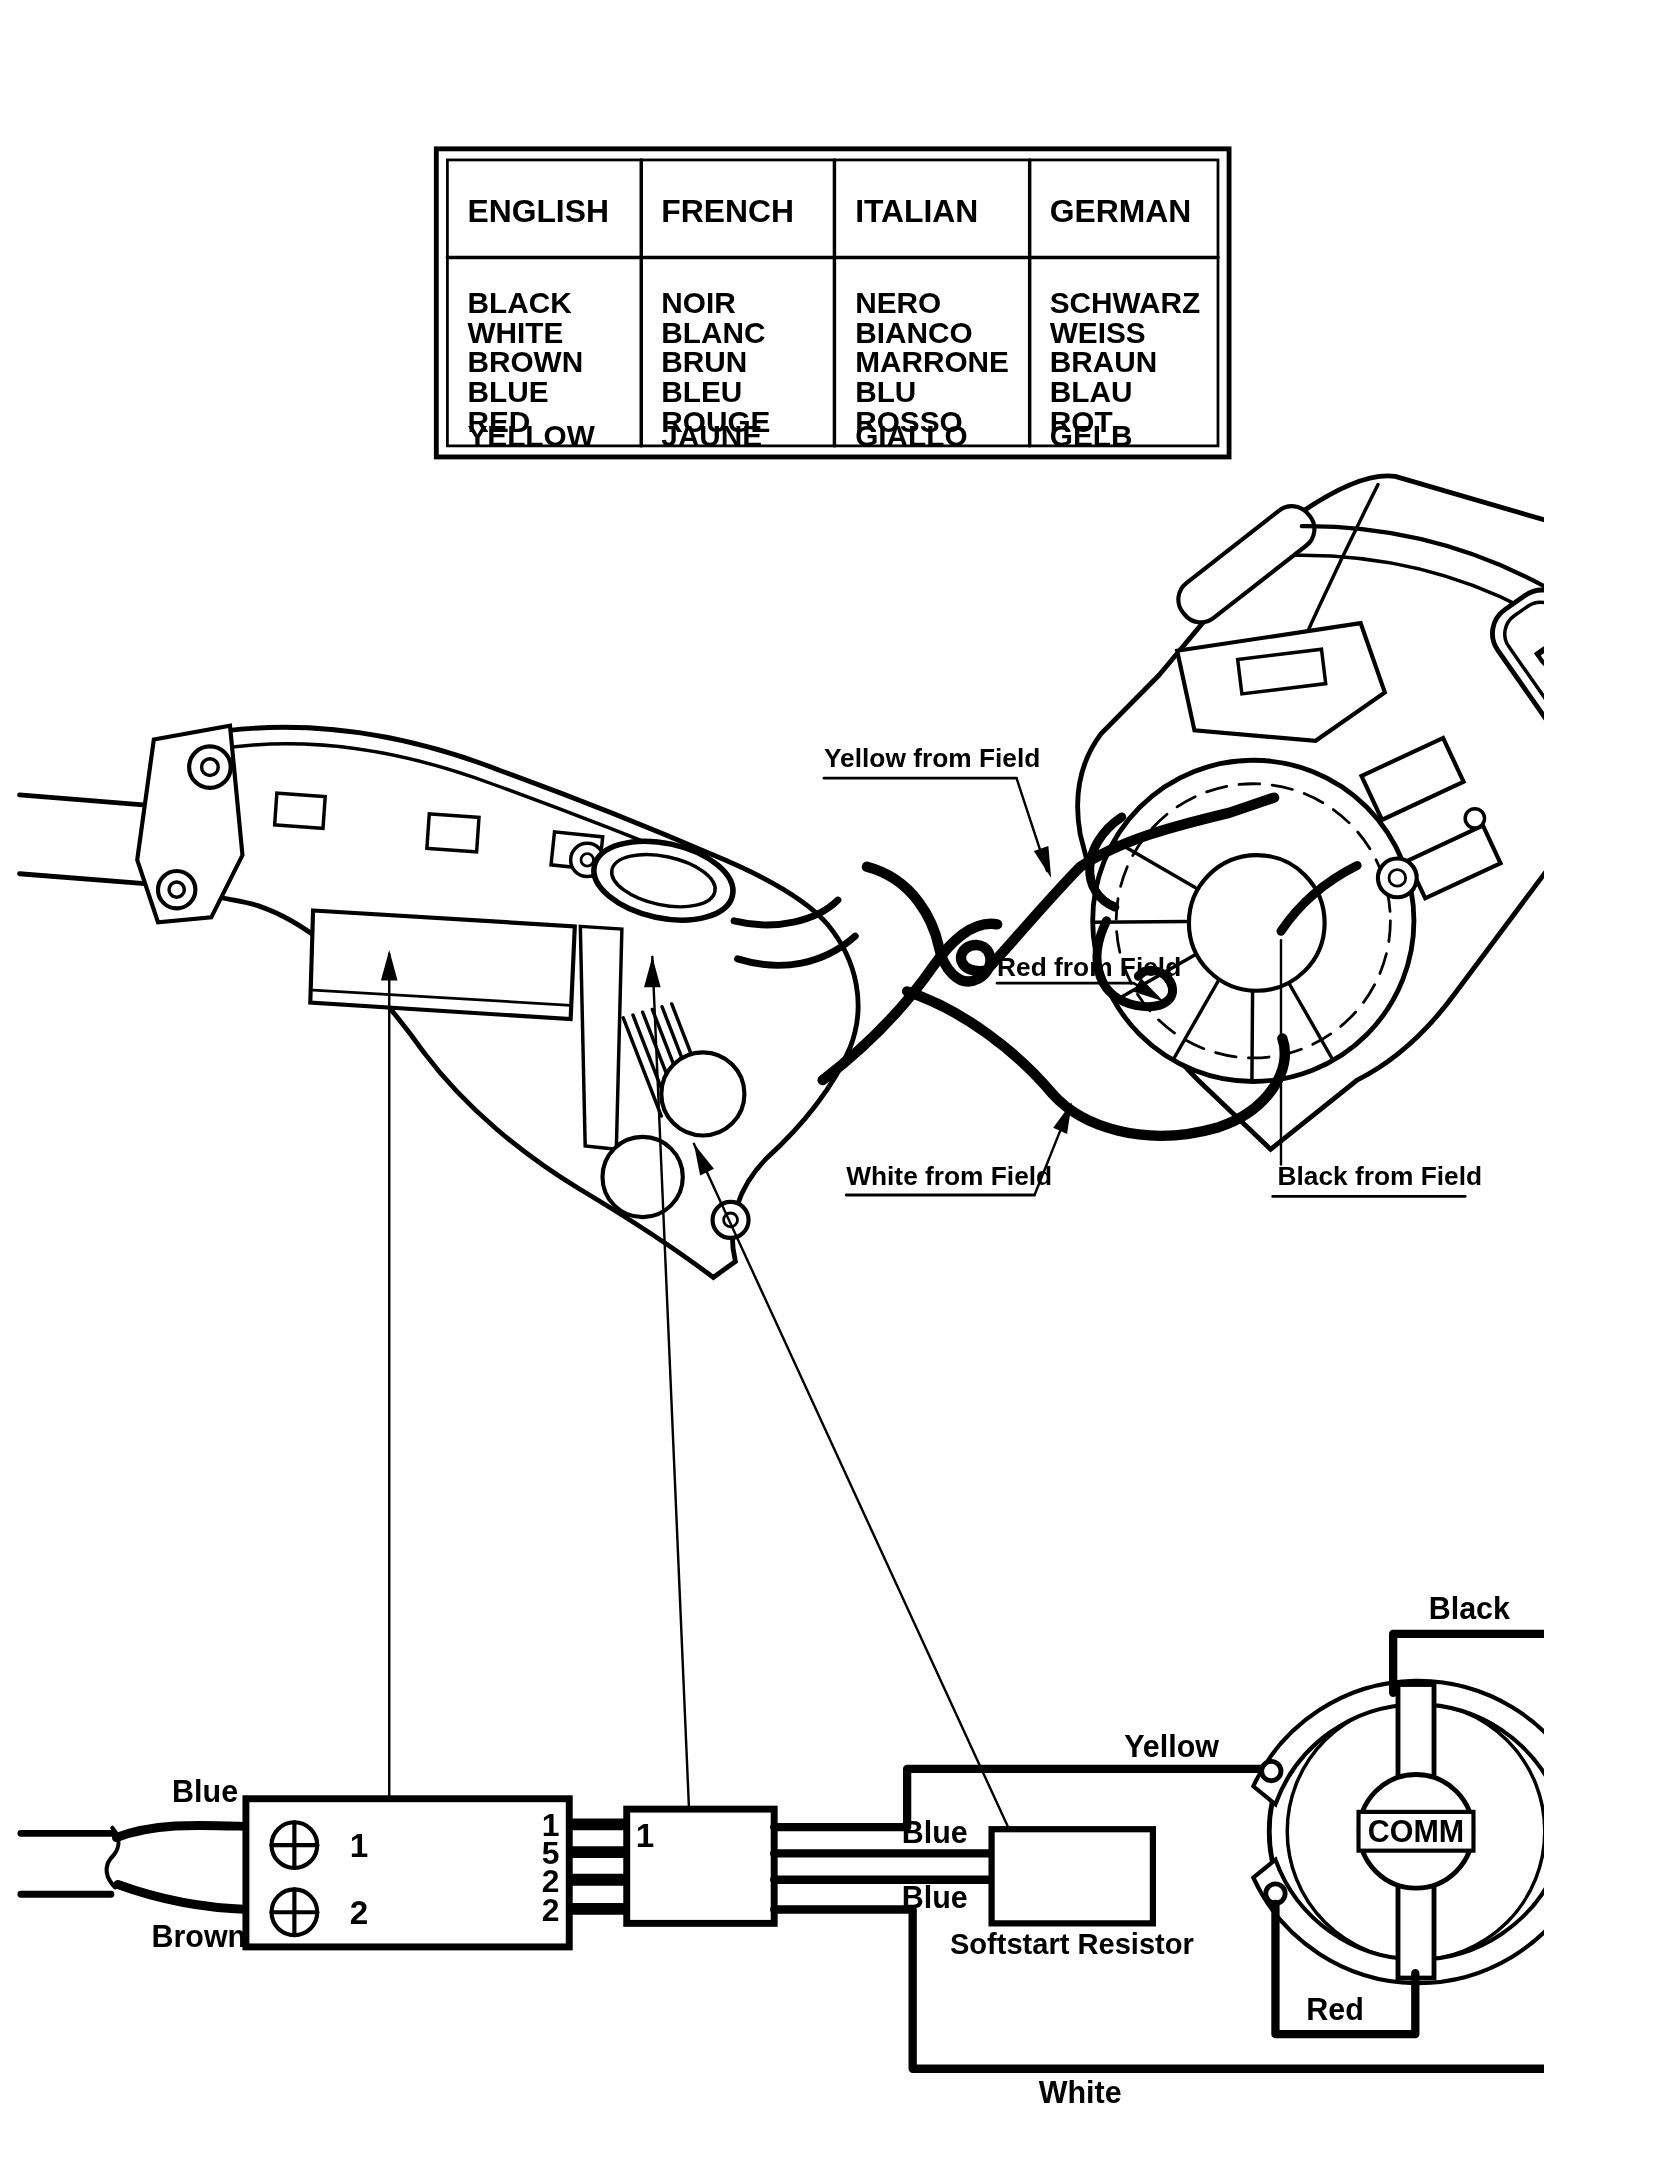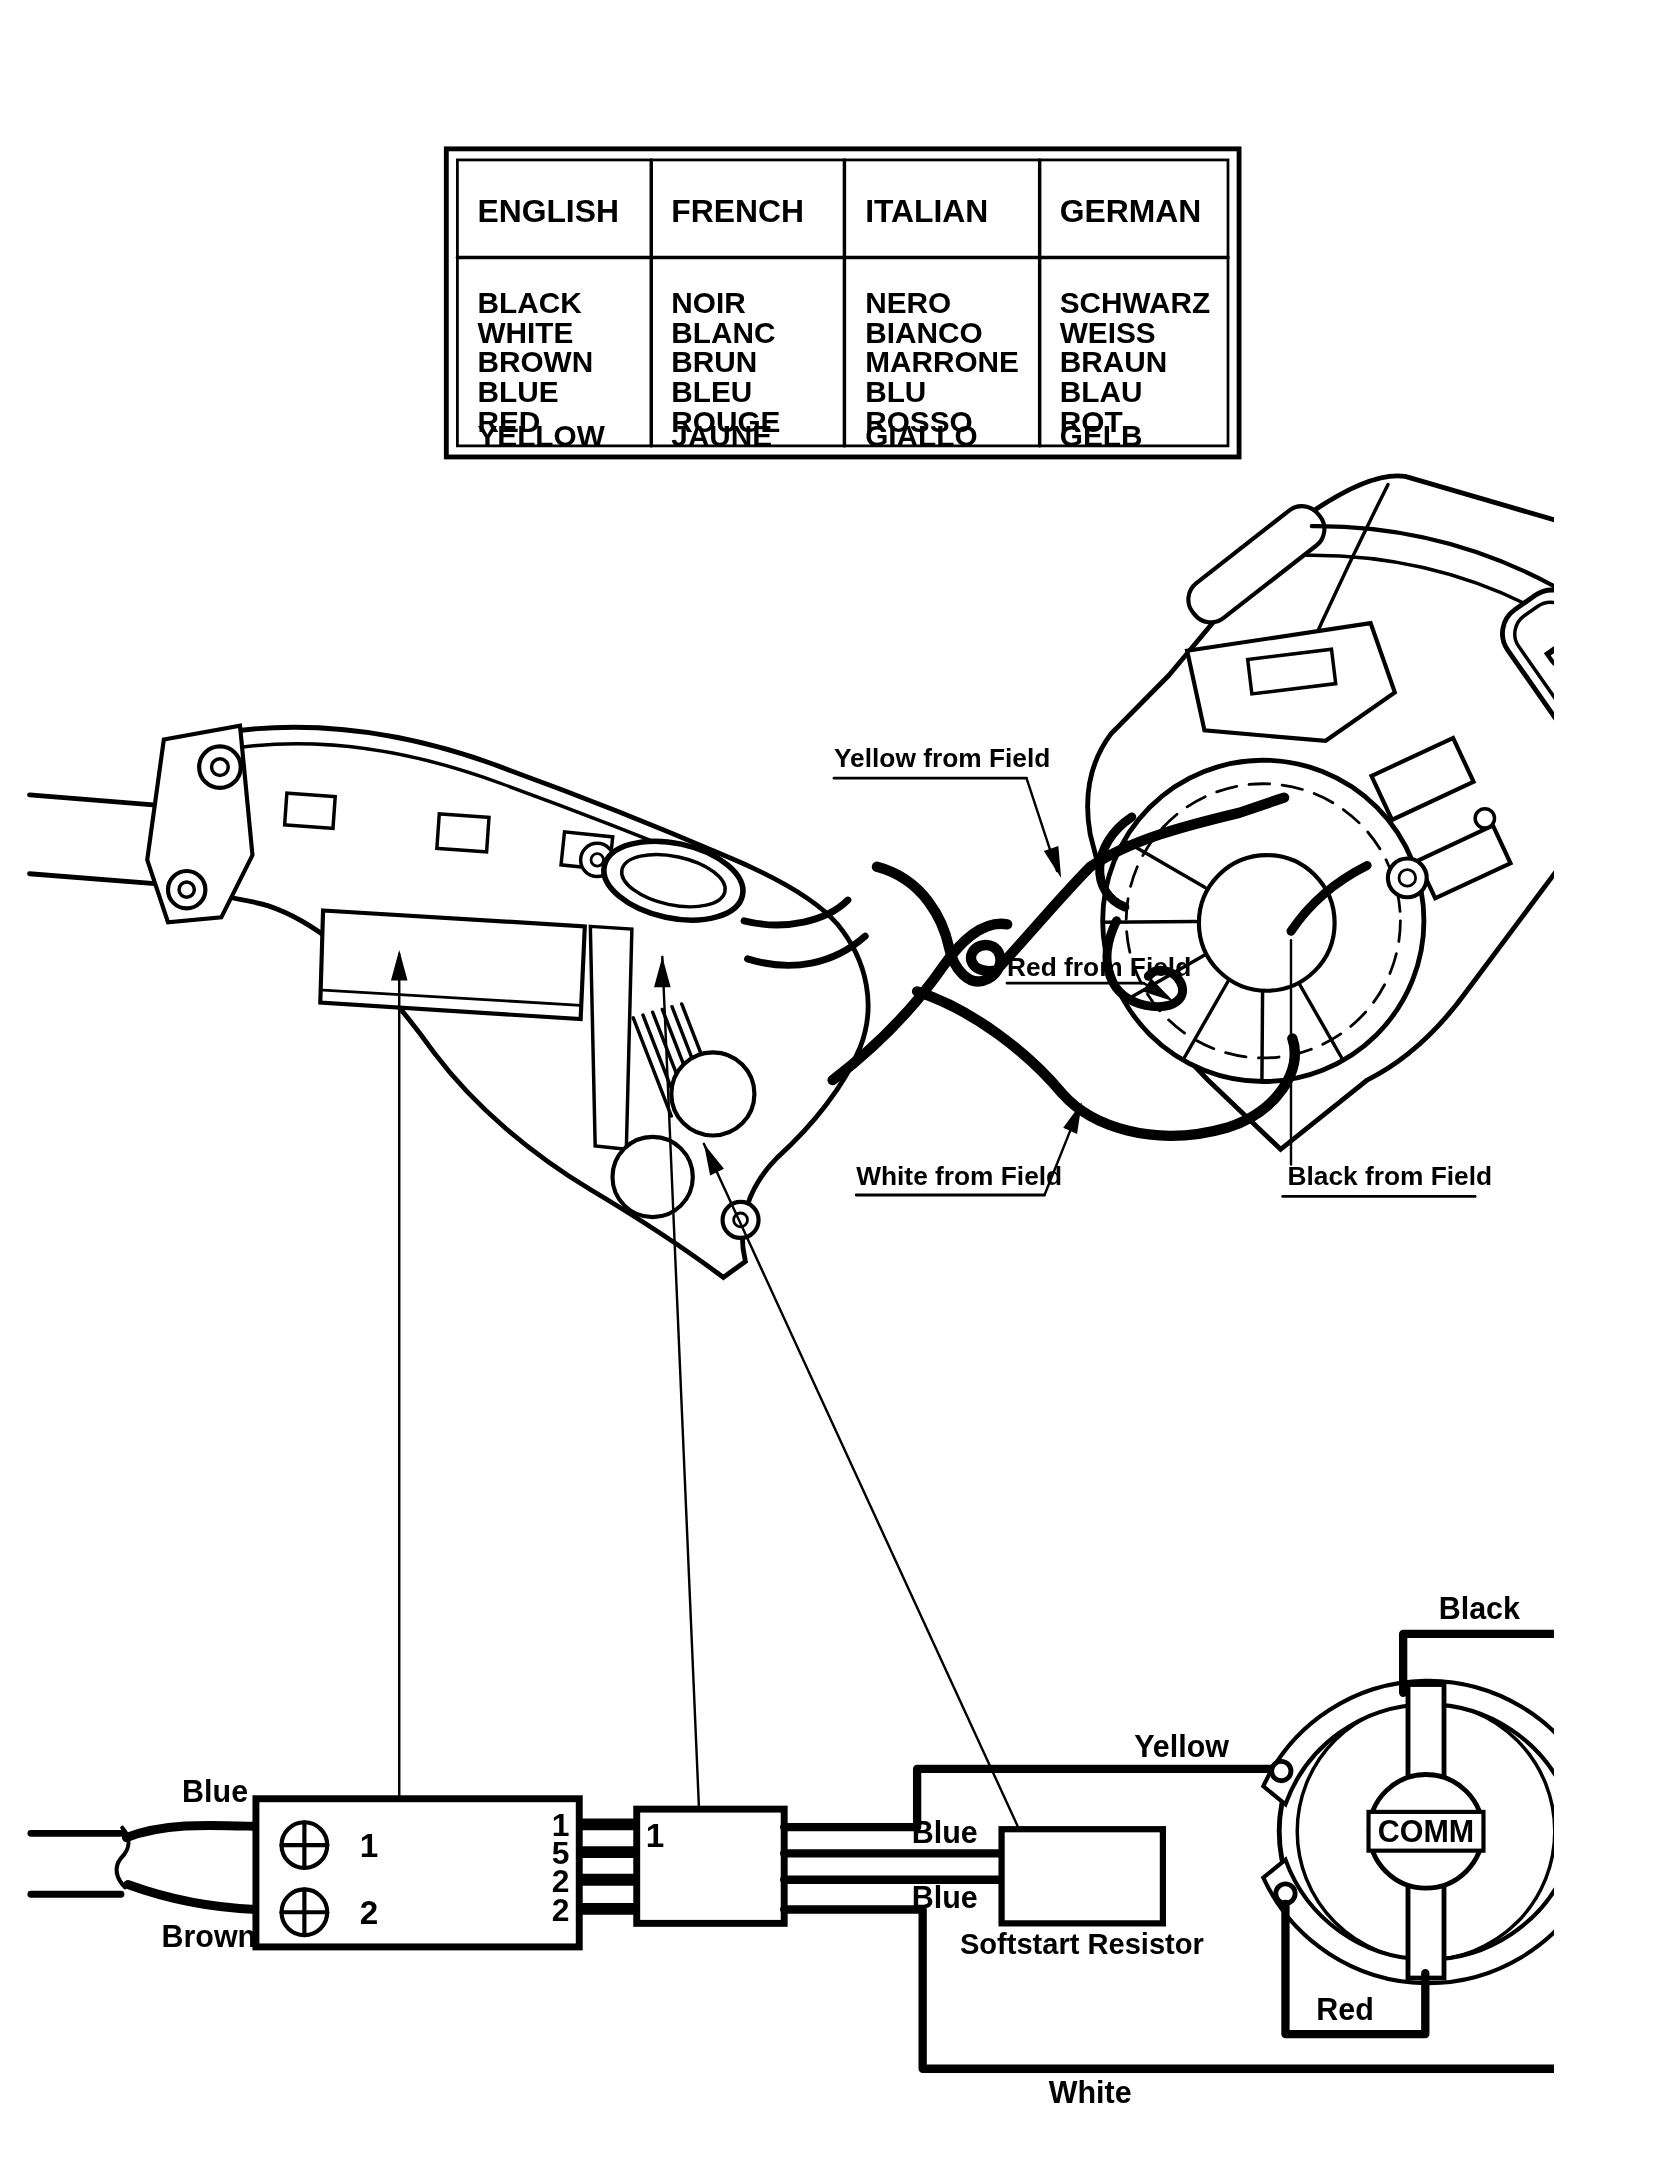--- a/index.html
+++ b/index.html
@@ -1,16 +1,16 @@
 <!DOCTYPE html>
 <html style="font-size:11px"><head>
 <meta charset="utf-8">
 <style>
   html,body{margin:0;padding:0;background:#fff;}
-  #page{position:relative;width:1544px;height:2183px;background:#ffffff;overflow:hidden;margin-left:10px;}
+  #page{position:relative;width:1544px;height:2183px;background:#ffffff;overflow:hidden;}
   svg{display:block}
   .tx{font-family:"Liberation Sans",sans-serif;font-weight:bold;fill:#000;}
   .ser{font-family:"Liberation Serif",serif;font-weight:bold;fill:#000;}
   .ln{stroke:#000;fill:none;stroke-linecap:round;stroke-linejoin:round;}
   .fw{fill:#ffffff;stroke:#000;}
   .blk{fill:#000;stroke:none;}
 </style>
 </head>
 <body>
 

